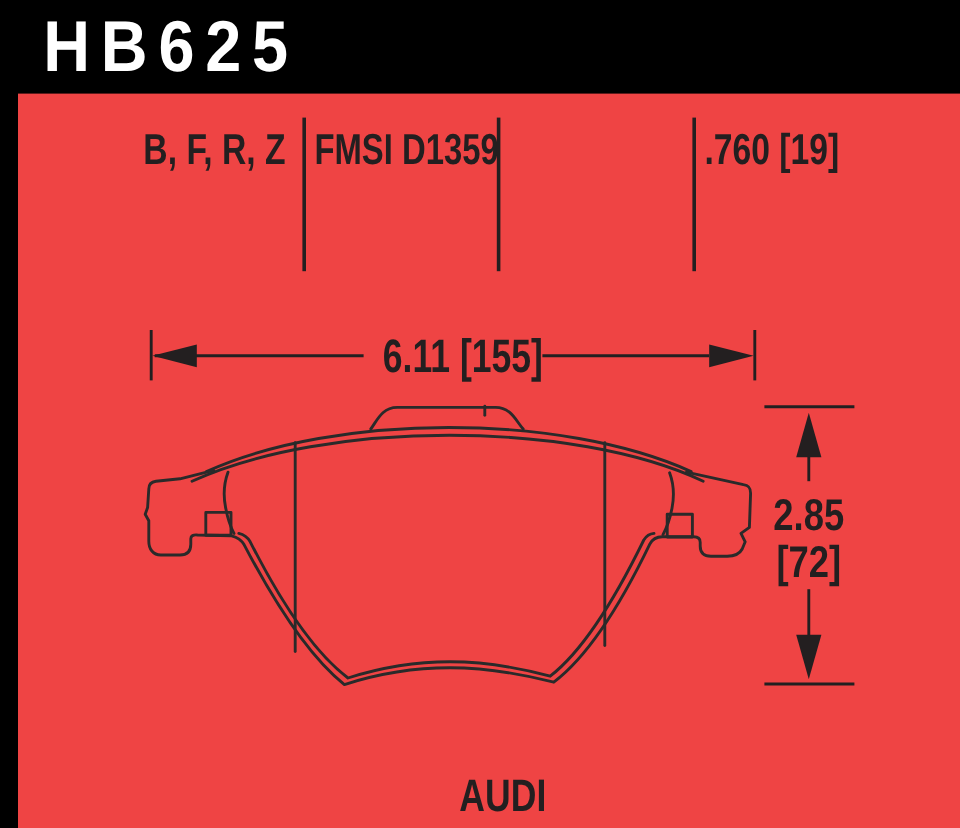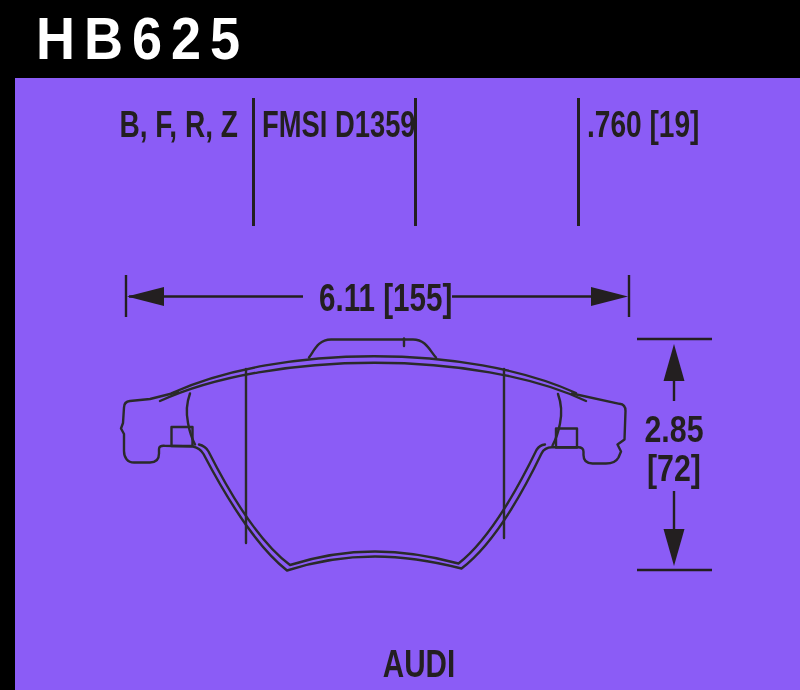--- a/index.html
+++ b/index.html
@@ -1,17 +1,17 @@
 <!DOCTYPE html>
 <html><head>
 <meta charset="utf-8">
 <style>
   html,body{margin:0;padding:0;background:#ffffff;}
   .sheet{
-    position:relative;width:800px;height:690px;background:#8b5cf6;overflow:hidden;
+    position:relative;width:800px;height:690px;background:#ef4444;overflow:hidden;
     font-family:"Liberation Sans",sans-serif;color:#231f20;
   }
   .top-bar{position:absolute;left:0;top:0;width:800px;height:78px;background:#000000;}
   .left-border{position:absolute;left:0;top:0;width:15px;height:690px;background:#000000;}
   .part-number{
     position:absolute;left:36px;top:6px;height:66px;line-height:66px;
     color:#ffffff;font-size:60px;font-weight:bold;letter-spacing:10px;
     transform:scaleX(0.9);transform-origin:left center;white-space:nowrap;
   }
   .spec{position:absolute;top:105px;font-size:36px;line-height:40px;font-weight:bold;white-space:nowrap;}

